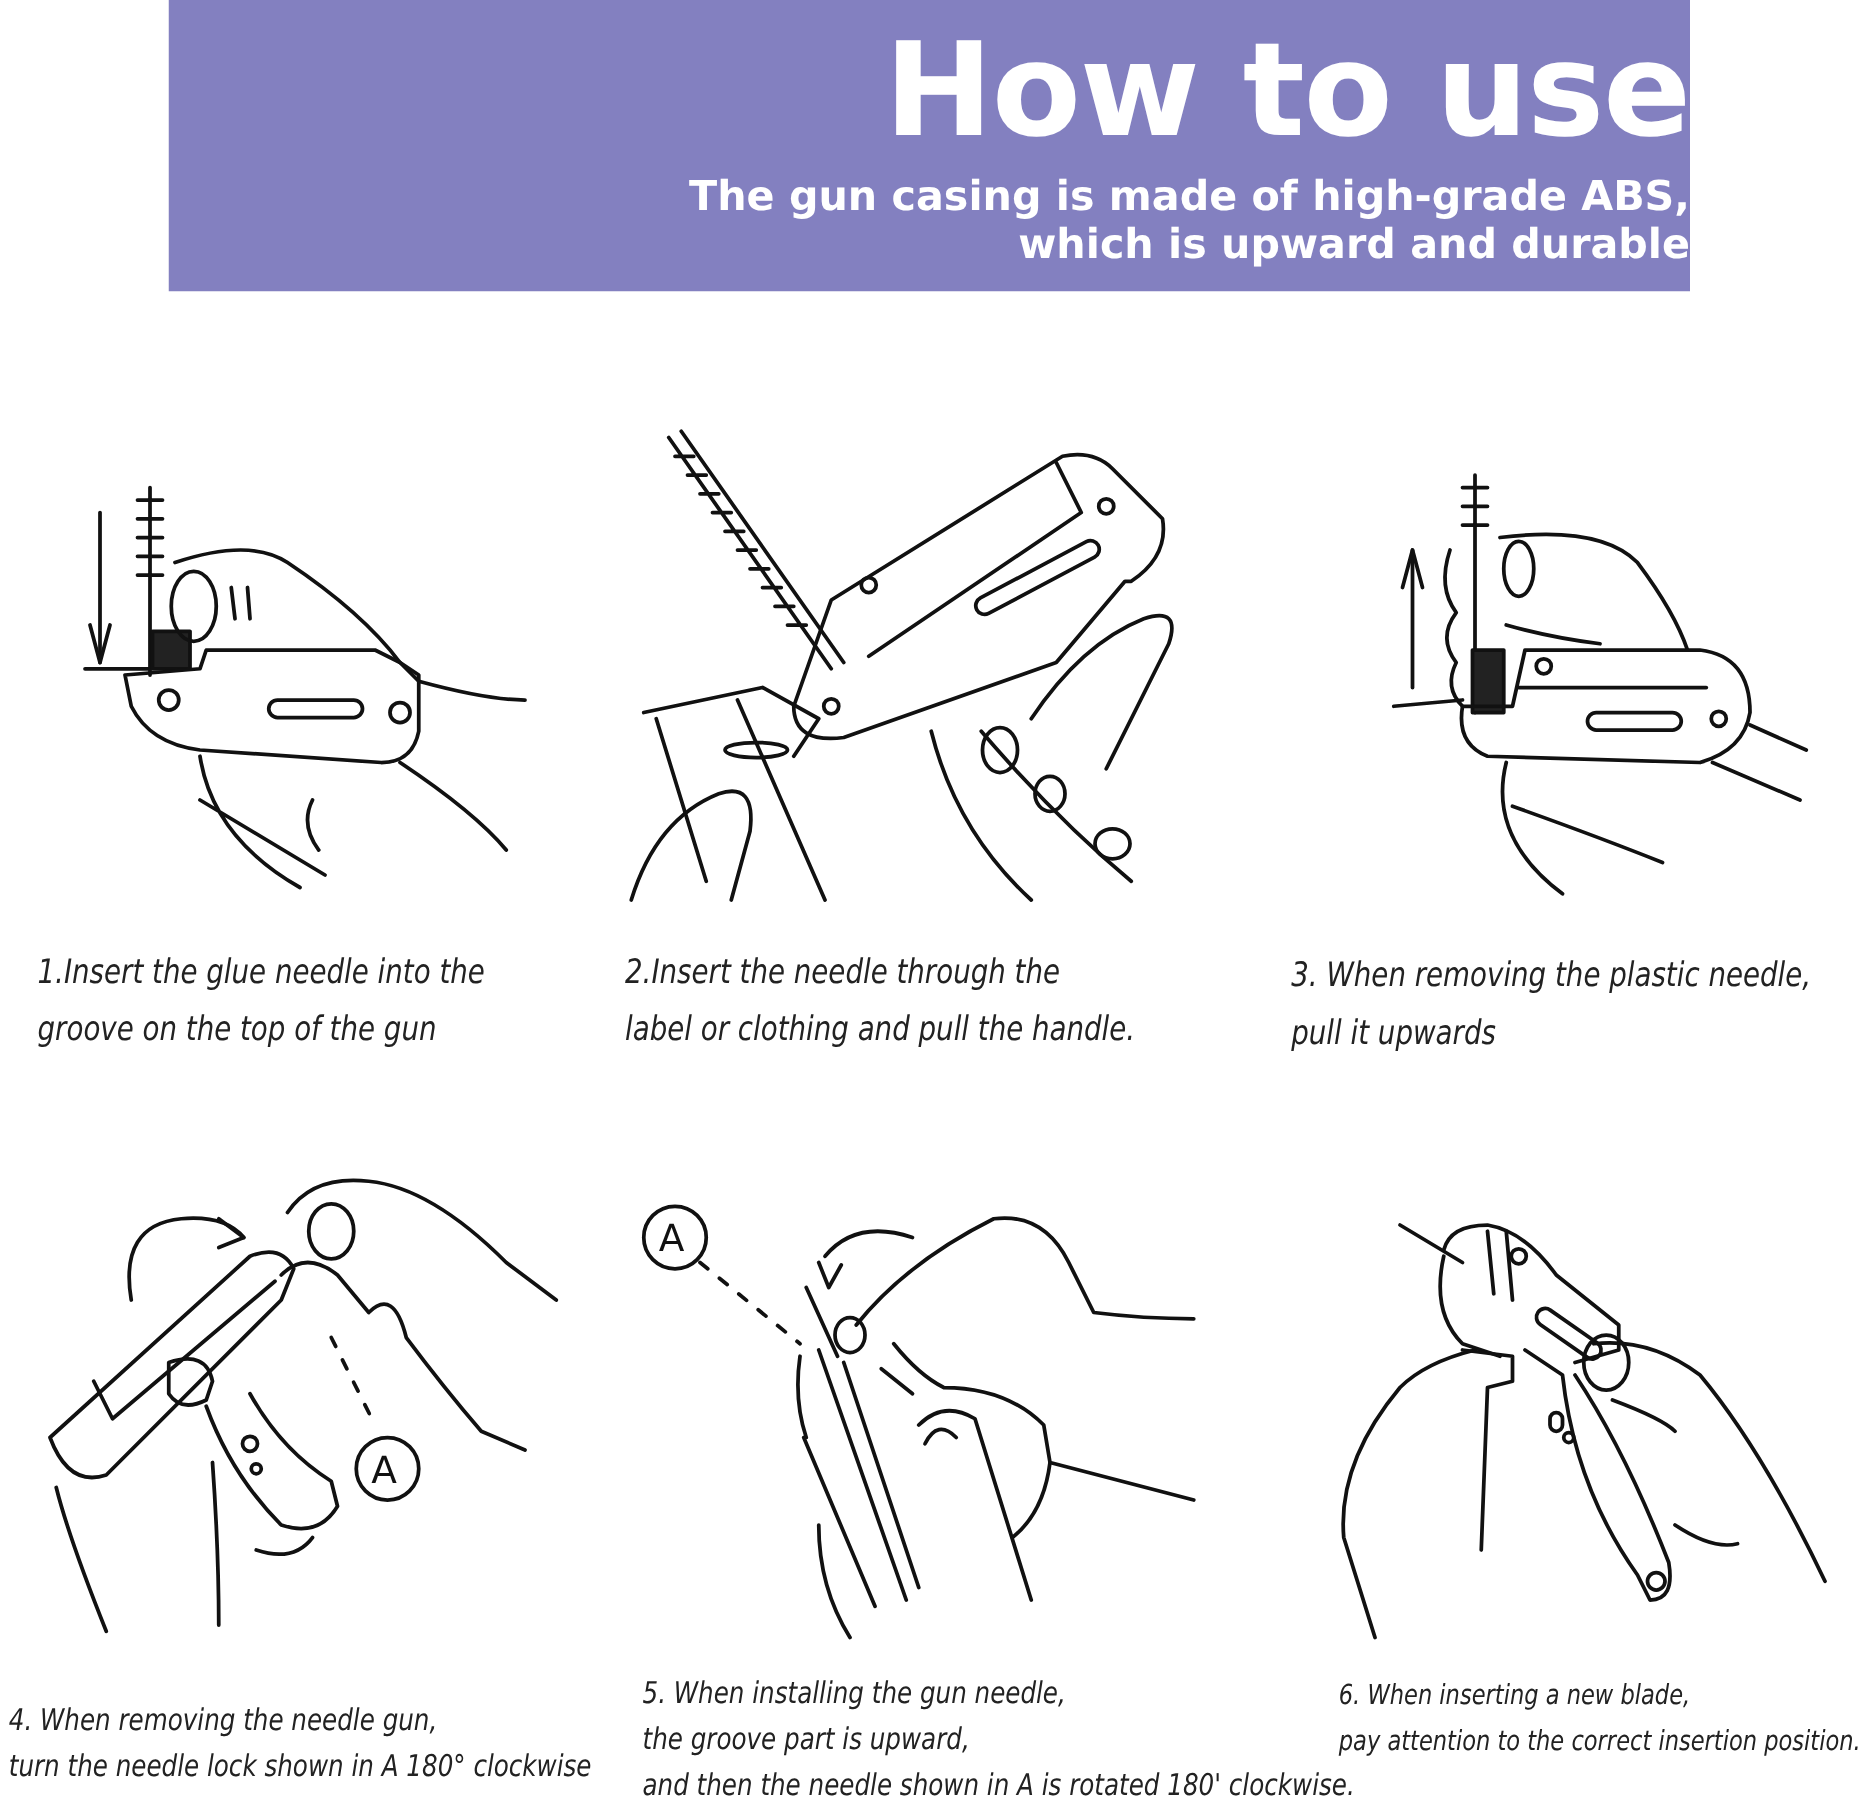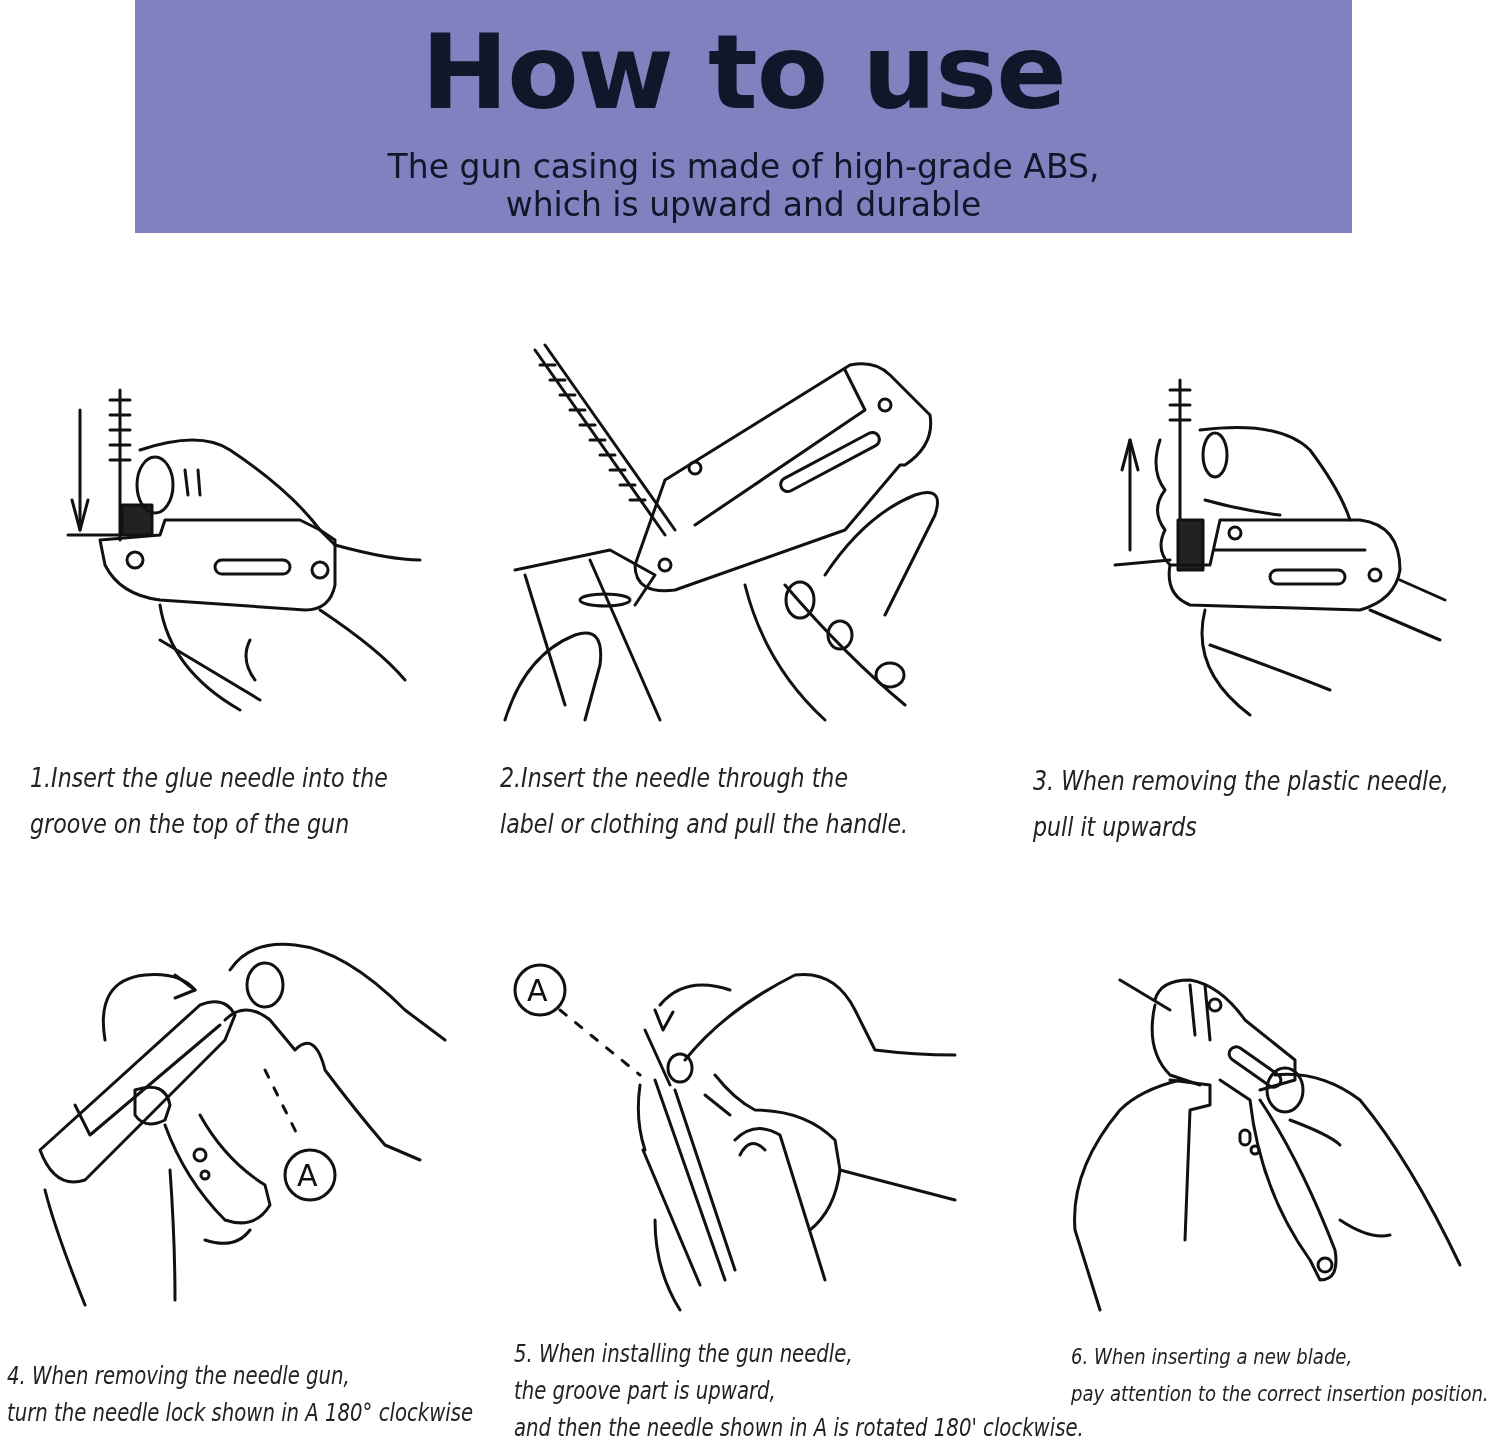--- a/index.html
+++ b/index.html
@@ -1,19 +1,19 @@
 <!DOCTYPE html>
 <html><head>
 <meta charset="utf-8">
 <style>
   html, body { margin: 0; padding: 0; background: #ffffff; }
   body { width: 1500px; height: 1444px; position: relative; overflow: hidden; font-family: "DejaVu Sans", sans-serif; }
-  .banner { position: absolute; left: 135px; top: 0; width: 1217px; height: 233px; background: #8380c0; color: #0f172a; text-align: center; }
+  .banner { position: absolute; left: 135px; top: 0; width: 1217px; height: 233px; background: #8380c0; color: #ffffff; text-align: right; }
   .banner .title { font-family: "DejaVu Sans", sans-serif; font-weight: bold; font-size: 104px; line-height: 1; margin-top: 20px; letter-spacing: -1px; }
-  .banner .sub { font-family: "DejaVu Sans", sans-serif; font-size: 33px; line-height: 38px; margin-top: 24px; }
+  .banner .sub { font-family: "DejaVu Sans", sans-serif; font-size: 33px; line-height: 38px; margin-top: 14px; font-weight: bold; }
   .ill { position: absolute; }
   .ill svg { width: 100%; height: 100%; display: block; }
   .ill svg * { fill: none; stroke: #111; stroke-width: 3; stroke-linecap: round; stroke-linejoin: round; }
   .ill svg .dash { stroke-dasharray: 8 12; }
   .ill svg .dark { fill: #222; }
   .ill svg text { fill: #111; stroke: none; font-family: "DejaVu Sans", sans-serif; font-size: 30px; }
   .cap { position: absolute; font-family: "DejaVu Sans", sans-serif; font-style: italic; color: #222; font-size: 27px; line-height: 46px; transform: scaleX(0.82); transform-origin: left top; white-space: nowrap; }
   .cap.small { font-size: 24px; line-height: 37px; }
   .cap div { display: block; }
 </style>

